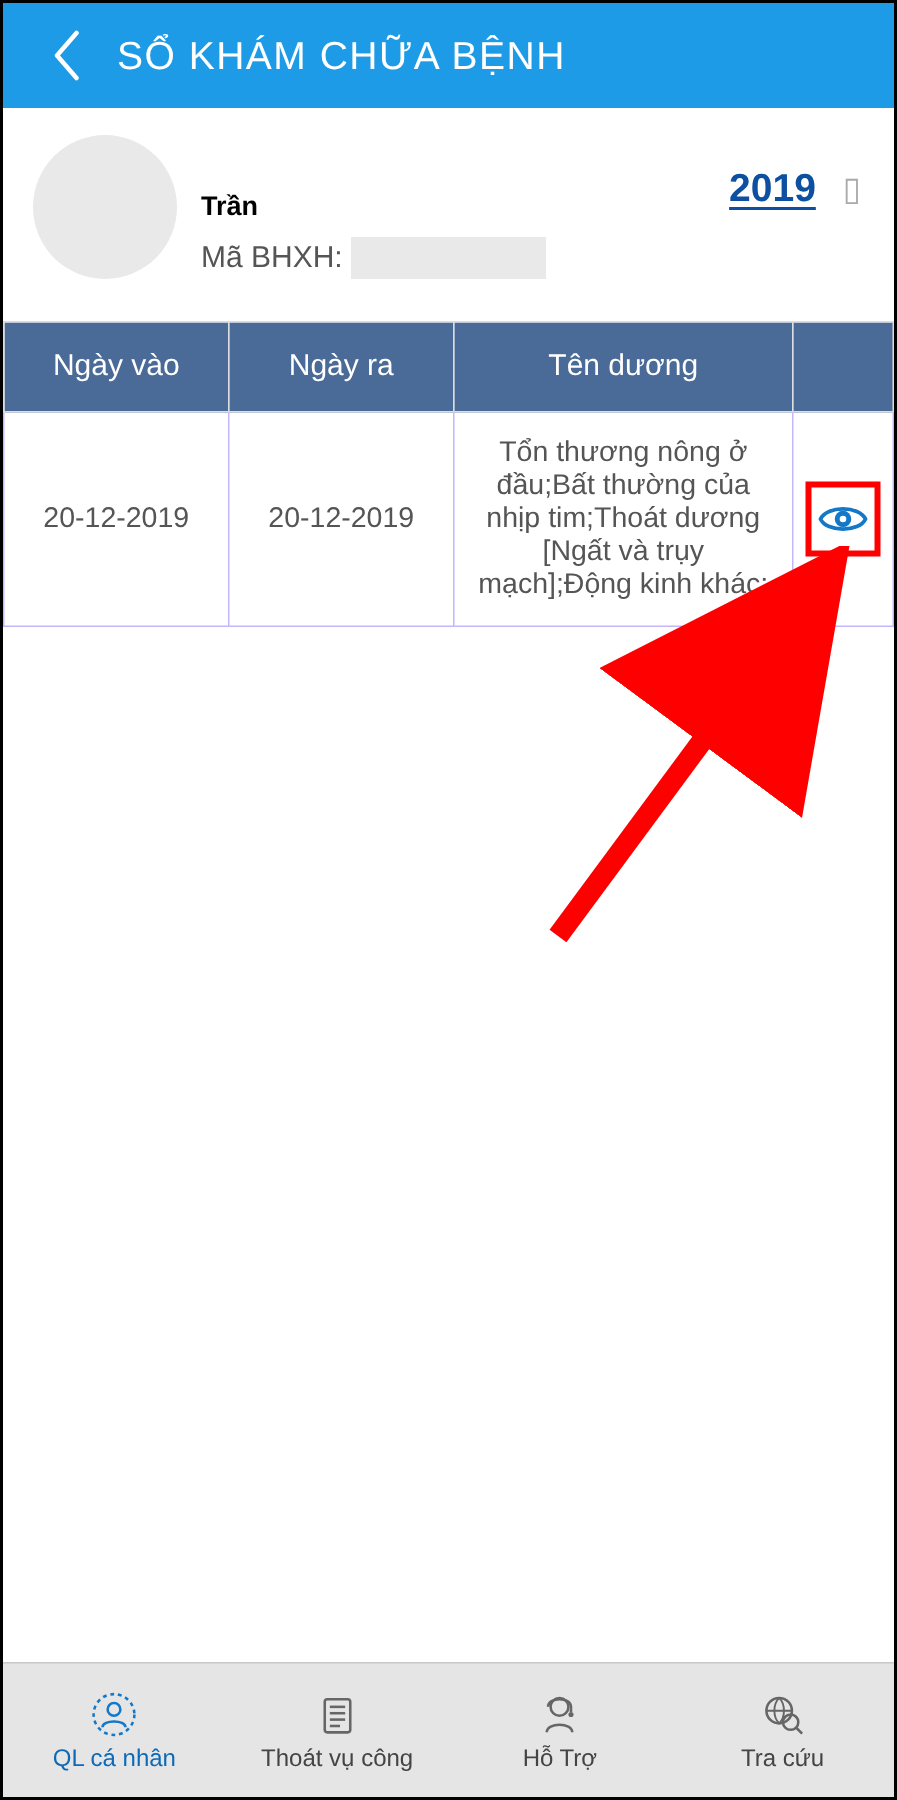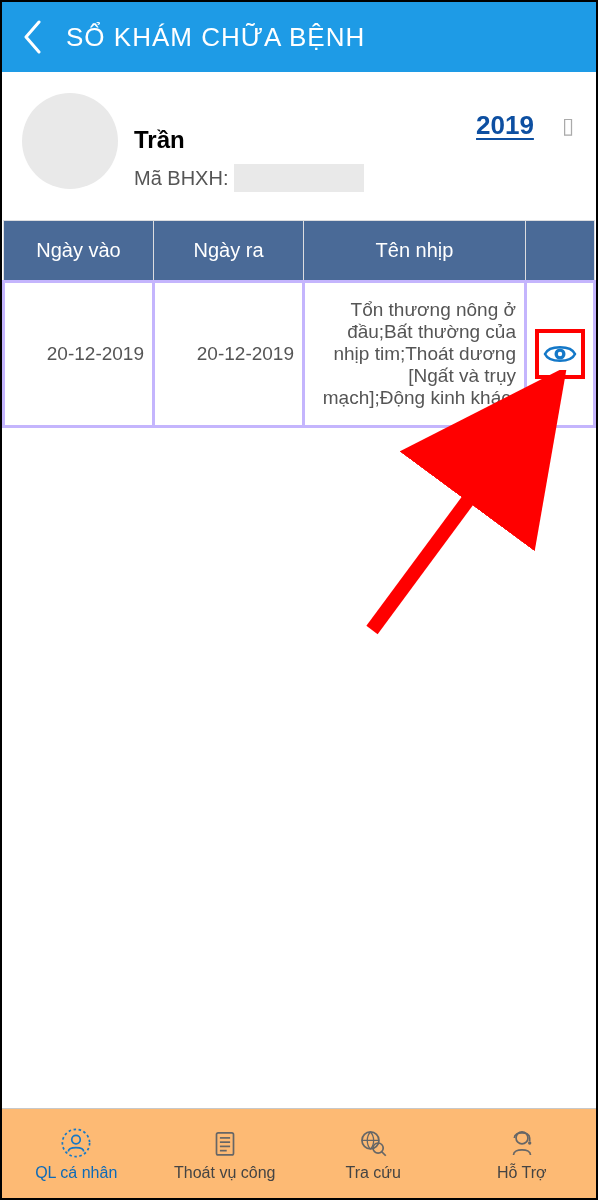--- a/index.html
+++ b/index.html
@@ -1,43 +1,43 @@
 <!DOCTYPE html>
 <html><head>
 <meta charset="utf-8">
 <style>
   * { box-sizing: border-box; margin: 0; padding: 0; }
   html, body { width: 598px; height: 1200px; font-family: Arial, Helvetica, sans-serif; background: #fff; }
   .frame { width: 598px; height: 1200px; border: 2px solid #000; position: relative; display: flex; flex-direction: column; background: #fff; }
-  .titlebar { background: #1e9be6; height: 70px; display: flex; align-items: center; padding: 0 14px; color: #fff; }
+  .titlebar { background: #1e9be6; height: 70px; display: flex; align-items: center; padding: 0 26px; color: #fff; }
   .back { width: 32px; height: 32px; display: flex; align-items: center; justify-content: center; margin-right: 18px; }
   .title { font-size: 26px; letter-spacing: 1px; font-weight: 400; }
   .profile { display: flex; align-items: center; padding: 18px 20px 28px 20px; position: relative; }
   .avatar { width: 96px; height: 96px; border-radius: 50%; background: #e9e9e9; margin-right: 16px; flex-shrink: 0; }
   .info { display: flex; flex-direction: column; gap: 10px; }
-  .name { font-size: 24px; font-weight: bold; display: flex; align-items: center; margin-top: 36px; }
+  .name { font-size: 18px; font-weight: bold; display: flex; align-items: center; margin-top: 36px; }
   .redact { display: inline-block; background: #fff; width: 120px; height: 22px; margin-left: 6px; }
   .code-line { display: flex; align-items: center; color: #555; font-size: 20px; text-align: right; }
   .code-redact { display: inline-block; background: #e9e9e9; width: 130px; height: 28px; margin-left: 6px; }
-  .year-wrap { position: absolute; right: 22px; top: 38px; display: flex; align-items: center; gap: 28px; }
+  .year-wrap { position: absolute; right: 22px; top: 38px; display: flex; align-items: center; gap: 18px; }
   .year { color: #0d4fa1; font-size: 26px; font-weight: bold; text-decoration: underline; text-underline-offset: 4px; }
   .year-caret { color: #aaa; font-size: 22px; }
   .table { width: 100%; border-collapse: collapse; }
   .table th { background: #4a6a97; color: #fff; font-weight: 400; font-size: 20px; padding: 18px 6px; border: 1px solid #dcdde0; text-align: center; }
-  .table td { border: 3px solid #c4b5fd; padding: 16px 8px; font-size: 19px; color: #555; text-align: right; vertical-align: middle; }
+  .table td { border: 1px solid #c4b5fd; padding: 16px 8px; font-size: 19px; color: #555; text-align: center; vertical-align: middle; }
   .col-in { width: 150px; }
   .col-out { width: 150px; margin-left: 20px; }
   .col-name { width: auto; }
   .col-action { width: 56px; }
   .eye-cell { position: relative; }
   .eye-box { border: 4px solid #ff0000; width: 50px; height: 50px; display: flex; align-items: center; justify-content: center; margin: 0 auto; }
   .eye-icon svg { display: block; }
   .content-area { flex: 1; overflow: hidden; position: relative; }
   .arrow-overlay { position: absolute; pointer-events: none; }
-  .bottombar { height: 90px; border-top: 1px solid #c8c8c8; display: flex; background: #fdba74; }
+  .bottombar { height: 90px; border-top: 1px solid #c8c8c8; display: flex; background: #e5e5e5; }
   .navitem { flex: 1; display: flex; flex-direction: column; align-items: center; justify-content: center; gap: 4px; font-size: 16px; color: #444; }
   .navitem.active { color: #0d6ab8; }
   .navitem svg { width: 34px; height: 34px; }
 </style>
 </head>
 <body>
 
 <div class="frame">
   <div class="titlebar">
     <div class="back">
@@ -65,21 +65,21 @@
       <span class="year-caret">▯</span>
     </div>
   </div>
 
   <div class="content-area">
     <table class="table">
       <thead>
         <tr>
           <th class="col-in">Ngày vào</th>
           <th class="col-out">Ngày ra</th>
-          <th class="col-name">Tên nhịp</th>
+          <th class="col-name">Tên dương</th>
           <th class="col-action"></th>
         </tr>
       </thead>
       <tbody>
         <tr>
           <td>20-12-2019</td>
           <td>20-12-2019</td>
           <td>Tổn thương nông ở đầu;Bất thường của nhịp tim;Thoát dương [Ngất và trụy mạch];Động kinh khác;</td>
           <td class="eye-cell">
             <div class="eye-box">
@@ -120,30 +120,30 @@
         <rect x="10" y="8" width="20" height="26" rx="2" fill="none" stroke="#666" stroke-width="2"></rect>
         <line x1="14" y1="14" x2="26" y2="14" stroke="#666" stroke-width="2"></line>
         <line x1="14" y1="19" x2="26" y2="19" stroke="#666" stroke-width="2"></line>
         <line x1="14" y1="24" x2="26" y2="24" stroke="#666" stroke-width="2"></line>
         <line x1="14" y1="29" x2="22" y2="29" stroke="#666" stroke-width="2"></line>
       </svg>
       <span>Thoát vụ công</span>
     </div>
     <div class="navitem">
       <svg viewBox="0 0 40 40">
+        <circle cx="20" cy="14" r="7" fill="none" stroke="#666" stroke-width="2"></circle>
+        <path d="M10 34 C10 26 30 26 30 34" fill="none" stroke="#666" stroke-width="2"></path>
+        <path d="M11 14 C11 6 29 6 29 14 L29 18" fill="none" stroke="#666" stroke-width="2"></path>
+        <circle cx="29" cy="20" r="2" fill="#666"></circle>
+      </svg>
+      <span>Hỗ Trợ</span>
+    </div>
+    <div class="navitem">
+      <svg viewBox="0 0 40 40">
         <circle cx="17" cy="17" r="10" fill="none" stroke="#666" stroke-width="2"></circle>
         <path d="M7 17 L27 17 M17 7 C12 12 12 22 17 27 M17 7 C22 12 22 22 17 27" fill="none" stroke="#666" stroke-width="1.5"></path>
         <circle cx="26" cy="26" r="6" fill="none" stroke="#666" stroke-width="2"></circle>
         <line x1="30" y1="30" x2="35" y2="35" stroke="#666" stroke-width="2"></line>
       </svg>
       <span>Tra cứu</span>
     </div>
-    <div class="navitem">
-      <svg viewBox="0 0 40 40">
-        <circle cx="20" cy="14" r="7" fill="none" stroke="#666" stroke-width="2"></circle>
-        <path d="M10 34 C10 26 30 26 30 34" fill="none" stroke="#666" stroke-width="2"></path>
-        <path d="M11 14 C11 6 29 6 29 14 L29 18" fill="none" stroke="#666" stroke-width="2"></path>
-        <circle cx="29" cy="20" r="2" fill="#666"></circle>
-      </svg>
-      <span>Hỗ Trợ</span>
-    </div>
   </div>
 </div>
 
 </body></html>

